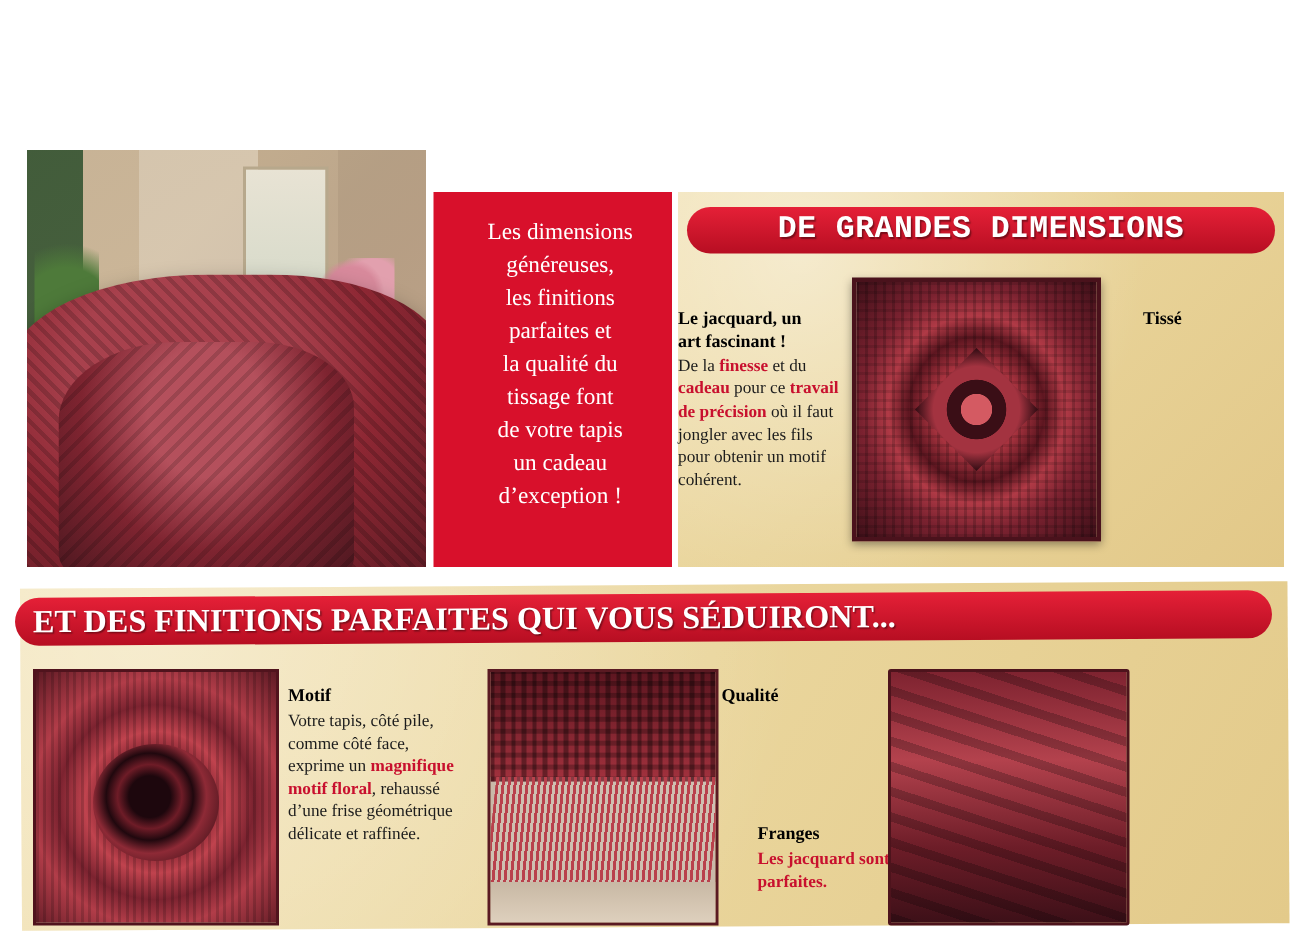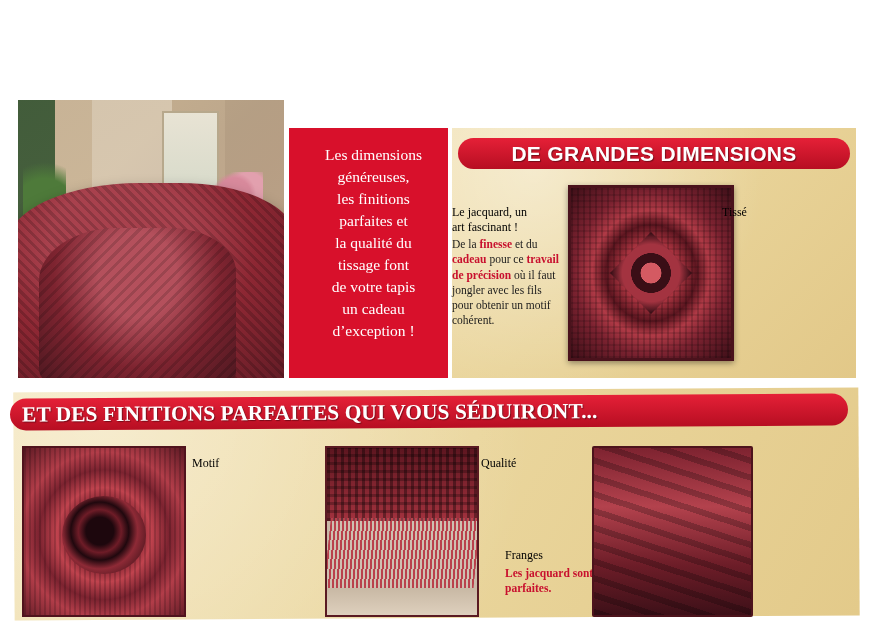--- a/index.html
+++ b/index.html
@@ -89,44 +89,44 @@
     background:
       radial-gradient(circle at 20% 15%, rgba(255,255,255,0.45), rgba(255,255,255,0) 60%),
       linear-gradient(135deg,#f0dfae 0%, #e9d49a 45%, #e2c888 100%);
   }
   #banner-dimensions {
     left: 458px; top: 138px;
     width: 392px; height: 31px;
     background: linear-gradient(to bottom,#e52037,#b70e22);
     border-radius: 16px;
     color: #fff;
-    font-family: Liberation Sans, sans-serif;
+    font-family: Liberation Mono, monospace;
     font-weight: bold;
     font-size: 21px;
     letter-spacing: 0.3px;
     text-align: center;
     line-height: 31px;
     text-shadow: 1px 1px 1px rgba(0,0,0,0.4);
   }
 
   .col-text {
     font-family: "Liberation Serif", serif;
     font-size: 11.5px;
     line-height: 1.32;
     color: #1c1c1c;
   }
   .col-head {
-    font-weight: normal;
+    font-weight: bold;
     color: #000;
     font-size: 12px;
     margin-bottom: 3px;
     line-height: 1.22;
   }
   #col-jacquard { left: 452px; top: 205px; width: 110px; }
-  #col-tisse    { left: 722px; top: 205px; width: 100px; }
+  #col-tisse    { left: 762px; top: 205px; width: 100px; }
 
   #rug-photo {
     left: 568px; top: 185px;
     width: 160px; height: 170px;
     background:
       repeating-linear-gradient(90deg, rgba(0,0,0,0.18) 0 2px, rgba(0,0,0,0) 2px 6px),
       repeating-linear-gradient(0deg, rgba(0,0,0,0.12) 0 2px, rgba(0,0,0,0) 2px 6px),
       radial-gradient(ellipse at 50% 50%, #7d1e2a 0 18%, #a8333f 26%, #5d1620 40%, #b03a46 52%, #7b2230 68%, #3e0f18 100%);
     border: 3px solid #4a121c;
     box-shadow: 0 2px 6px rgba(0,0,0,0.4);
@@ -260,20 +260,21 @@
 <div class="abs" id="beige-bottom"></div>
 
 <div class="abs" id="banner-finitions">ET DES FINITIONS PARFAITES QUI VOUS SÉDUIRONT...</div>
 
 <div class="abs" id="motif-photo">
   <div class="rose"></div>
 </div>
 
 <div class="abs col-text" id="col-motif">
   <div class="col-head">Motif</div>
+  <div>Votre tapis, côté pile, comme côté face, exprime un <b class="red">magnifique motif floral</b>, rehaussé d’une frise géométrique délicate et raffinée.</div>
 </div>
 
 <div class="abs" id="fringe-photo">
   <div class="weave"></div>
   <div class="fringes"></div>
   <div class="floor2"></div>
 </div>
 
 <div class="abs col-text" id="col-qualite">
   <div class="col-head">Qualité</div>

